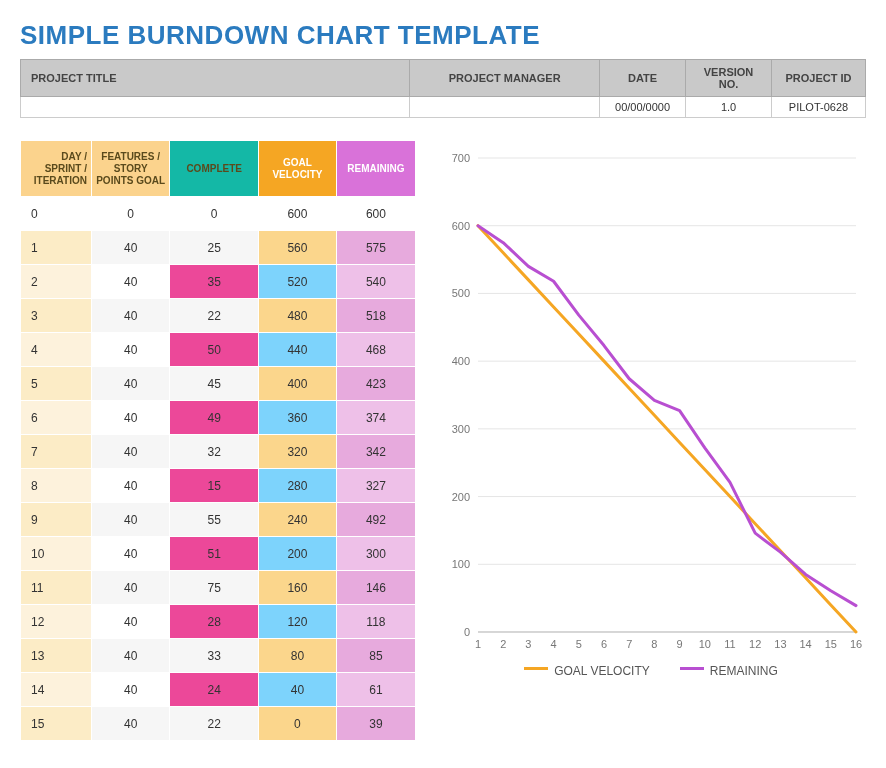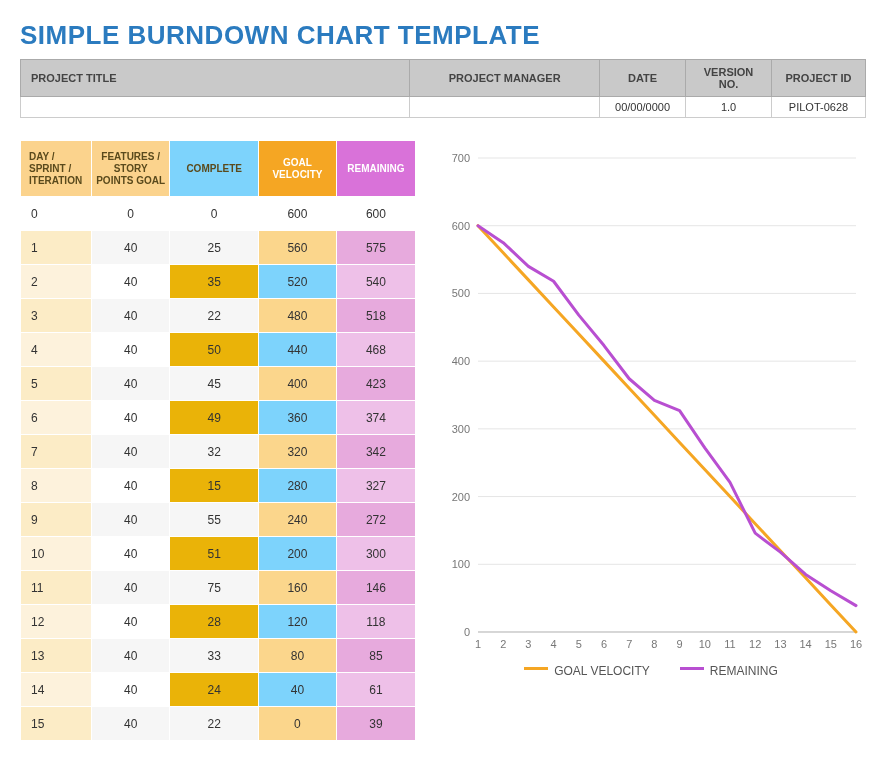--- a/index.html
+++ b/index.html
@@ -58,35 +58,35 @@
     vertical-align: middle;
   }
   table.data th {
     font-size: 10px;
     font-weight: 700;
     color: #5a4a1c;
     padding: 8px 4px;
     height: 56px;
     line-height: 1.2;
   }
-  table.data th.h1 { background: #fbd38d; width: 72px; text-align: left; padding-left: 8px;}
+  table.data th.h1 { background: #fbd38d; width: 72px; text-align: right; padding-left: 8px;}
   table.data th.h2 { background: #fbd38d; width: 82px; }
-  table.data th.h3 { background: #7dd3fc; width: 94px; }
+  table.data th.h3 { background: #14b8a6; width: 94px; }
   table.data th.h4 { background: #f5a623; color:#fff; width: 82px; }
   table.data th.h5 { background: #d972d9; color:#fff; width: 82px; }
   table.data td { text-align: center; }
   table.data td.c1 { text-align: left; padding-left: 10px; }
   tbody.data-body tr:first-child td.c1,
   tbody.data-body tr:first-child td.c2,
   tbody.data-body tr:first-child td.c3,
   tbody.data-body tr:first-child td.c4,
   tbody.data-body tr:first-child td.c5 { background: #fff !important; }
   td.c1 { background: #fdf2dc; }
   td.c2 { background: #fff; }
-  td.c3 { background: #eab308; }
+  td.c3 { background: #ec4899; }
   td.c4 { background: #7dd3fc; }
   td.c5 { background: #eec0e8; }
   tbody.data-body tr:nth-child(even) td.c1 { background: #fcecc6; }
   tbody.data-body tr:nth-child(even) td.c2,
   tbody.data-body tr:nth-child(even) td.c3 { background: #f6f6f6; }
   tbody.data-body tr:nth-child(even) td.c4 { background: #fbd68c; }
   tbody.data-body tr:nth-child(even) td.c5 { background: #e7aadd; }
 
   
   .chart-wrap { flex: 1; }
@@ -213,21 +213,21 @@
           <td class="c2">40</td>
           <td class="c3">15</td>
           <td class="c4">280</td>
           <td class="c5">327</td>
         </tr>
         <tr>
           <td class="c1">9</td>
           <td class="c2">40</td>
           <td class="c3">55</td>
           <td class="c4">240</td>
-          <td class="c5">272</td>
+          <td class="c5">492</td>
         </tr>
         <tr>
           <td class="c1">10</td>
           <td class="c2">40</td>
           <td class="c3">51</td>
           <td class="c4">200</td>
           <td class="c5">300</td>
         </tr>
         <tr>
           <td class="c1">11</td>

